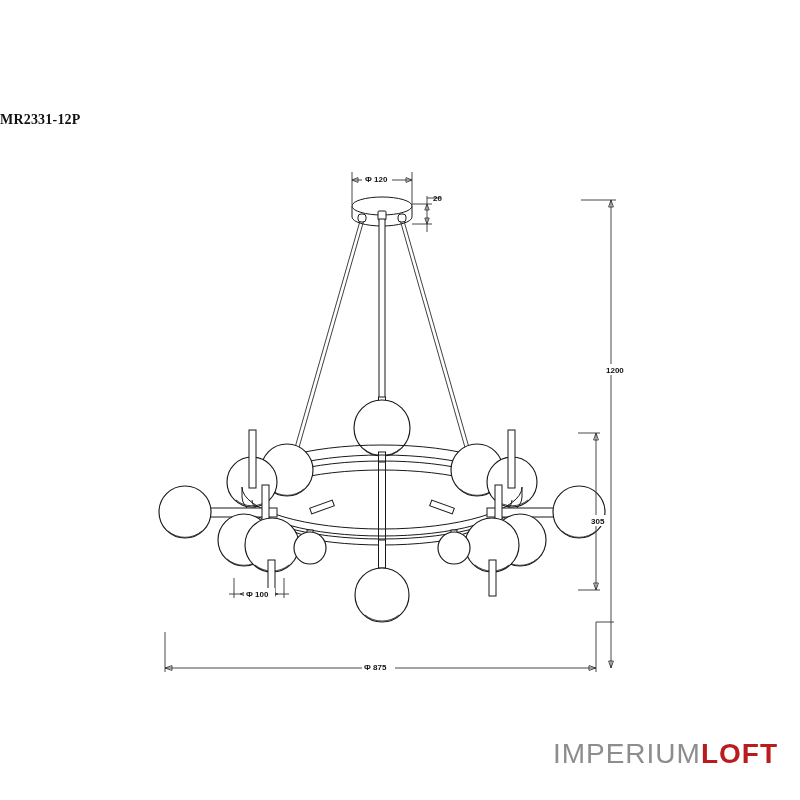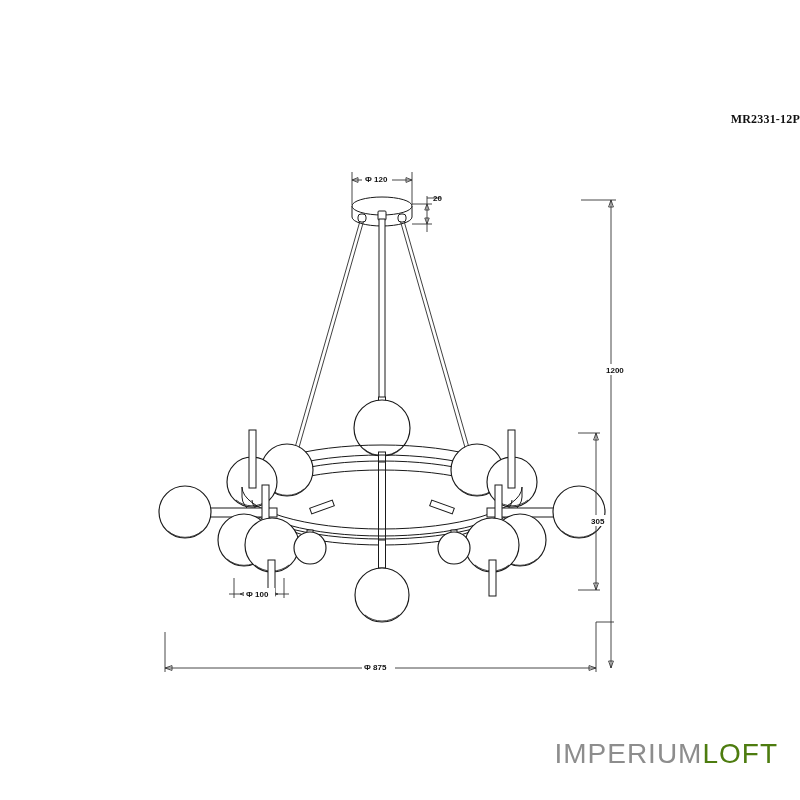--- a/index.html
+++ b/index.html
@@ -5,32 +5,32 @@
 <style>
   html,body{margin:0;padding:0;}
   body{
     width:800px;height:800px;background:#ffffff;
     font-family:"Liberation Serif", serif;
     overflow:hidden;position:relative;
   }
   #sheet{position:absolute;inset:0;width:800px;height:800px;}
   #title{
     position:absolute;left:0;right:0;top:112px;
-    text-align:right;
+    text-align:left;
     font-family:"Liberation Serif", serif;
-    font-size:12px;font-weight:bold;color:#111;
+    font-size:14px;font-weight:bold;color:#111;
     letter-spacing:0.2px;
   }
   #watermark{
     position:absolute;right:22px;bottom:30px;
     font-family:"Liberation Sans", sans-serif;
     font-size:28px;letter-spacing:1px;white-space:nowrap;
   }
   #watermark .wm-a{color:#8d8d8d;margin-top:8px;}
-  #watermark .wm-b{color:#4d7c0f;}
+  #watermark .wm-b{color:#b91c1c;font-weight:bold;}
   svg{display:block;}
   .ln{fill:none;stroke:#1a1a1a;stroke-width:1;}
   .ln-thin{fill:none;stroke:#2b2b2b;stroke-width:0.9;}
   .dim{fill:none;stroke:#333;stroke-width:0.9;}
   .part{fill:#ffffff;stroke:#1a1a1a;stroke-width:1;}
   .globe{fill:#ffffff;stroke:#1a1a1a;stroke-width:1.15;}
   .dimtxt{
     font-family:"Liberation Sans", sans-serif;
     font-size:8px;font-weight:bold;fill:#111;
   }

